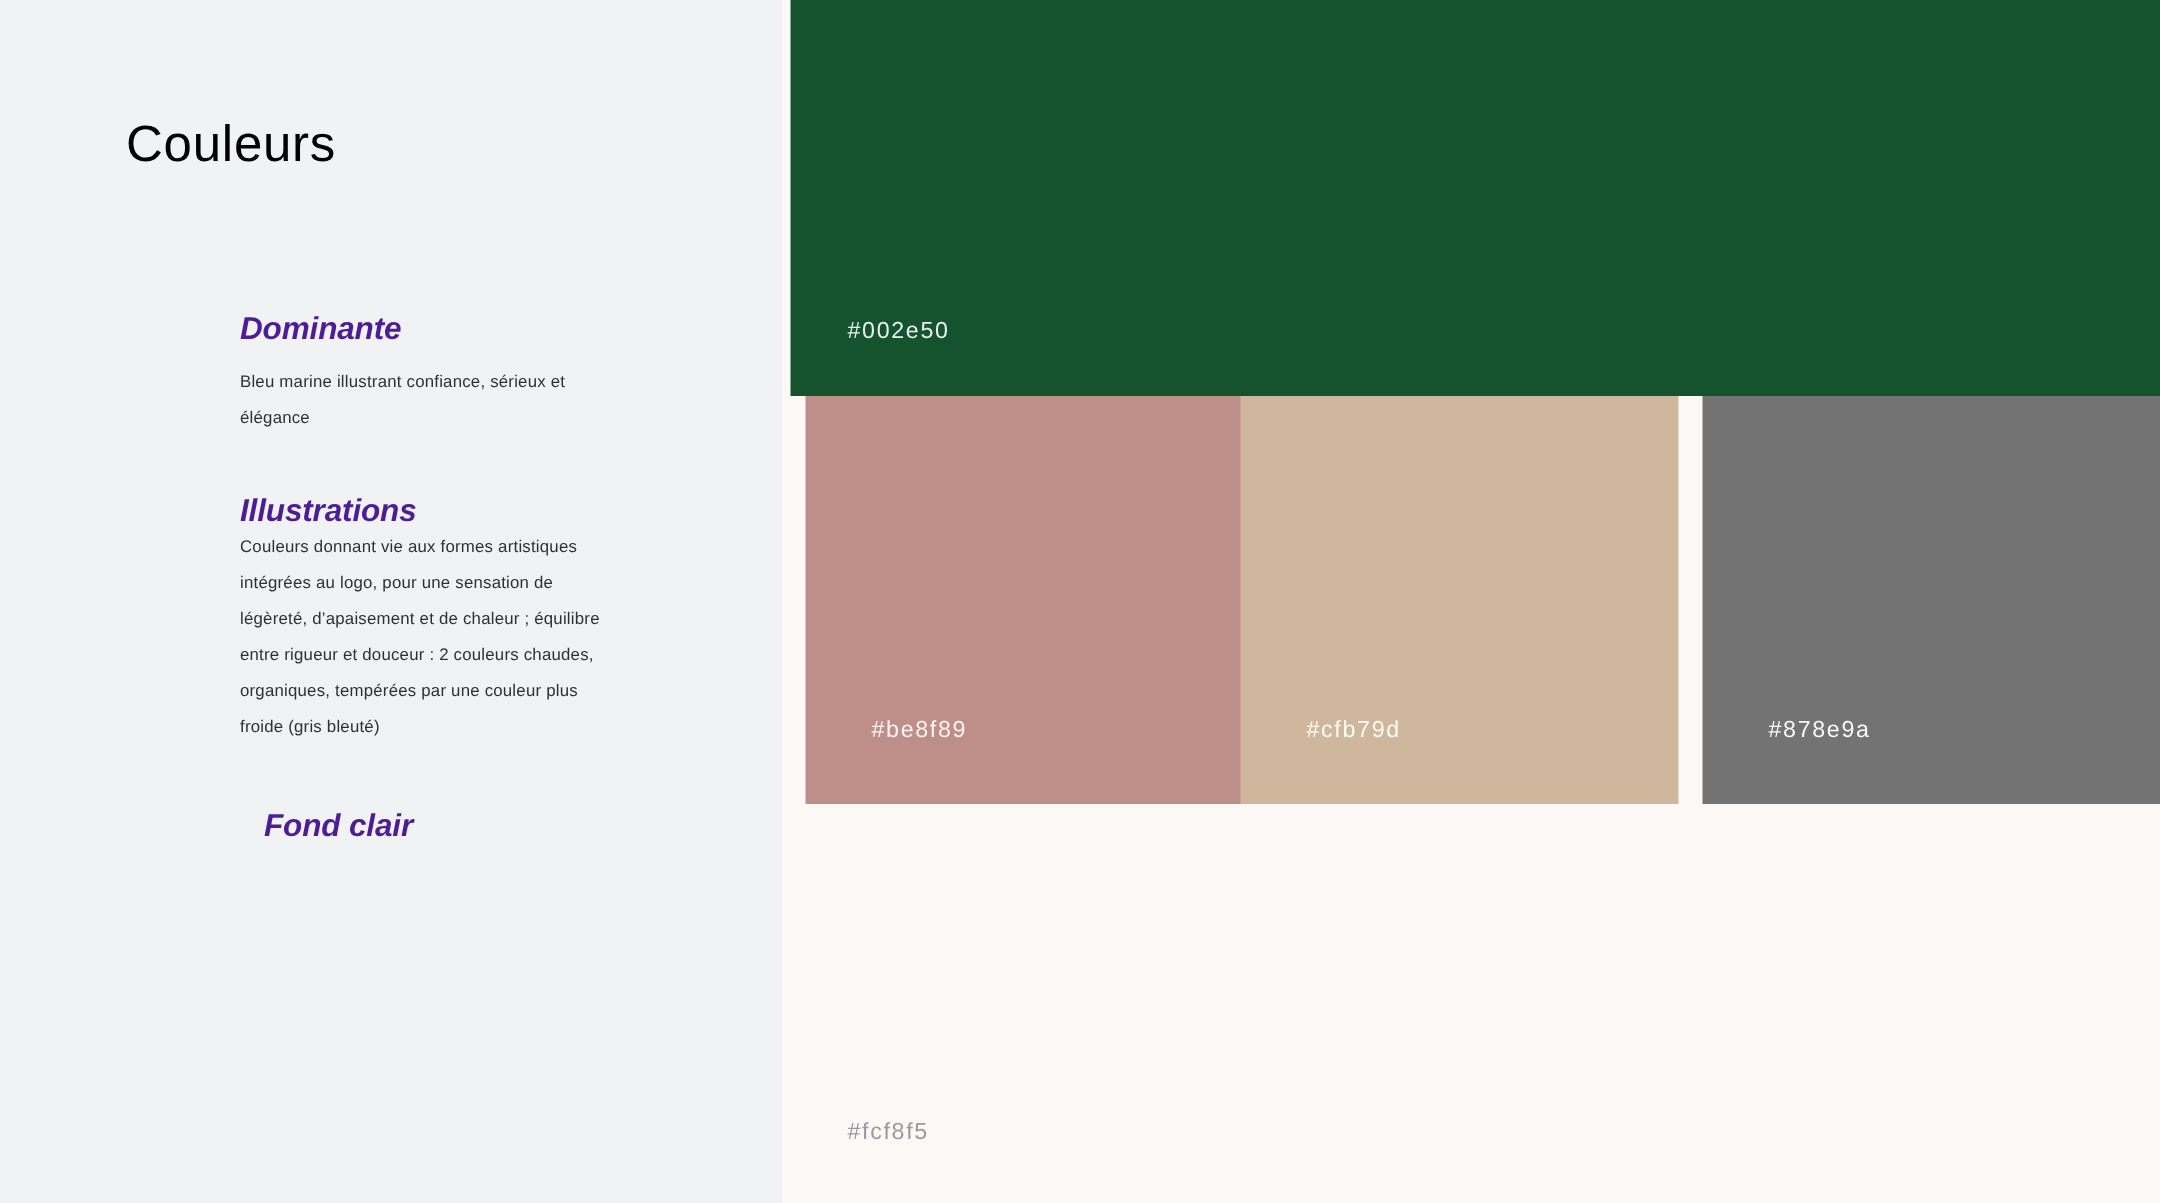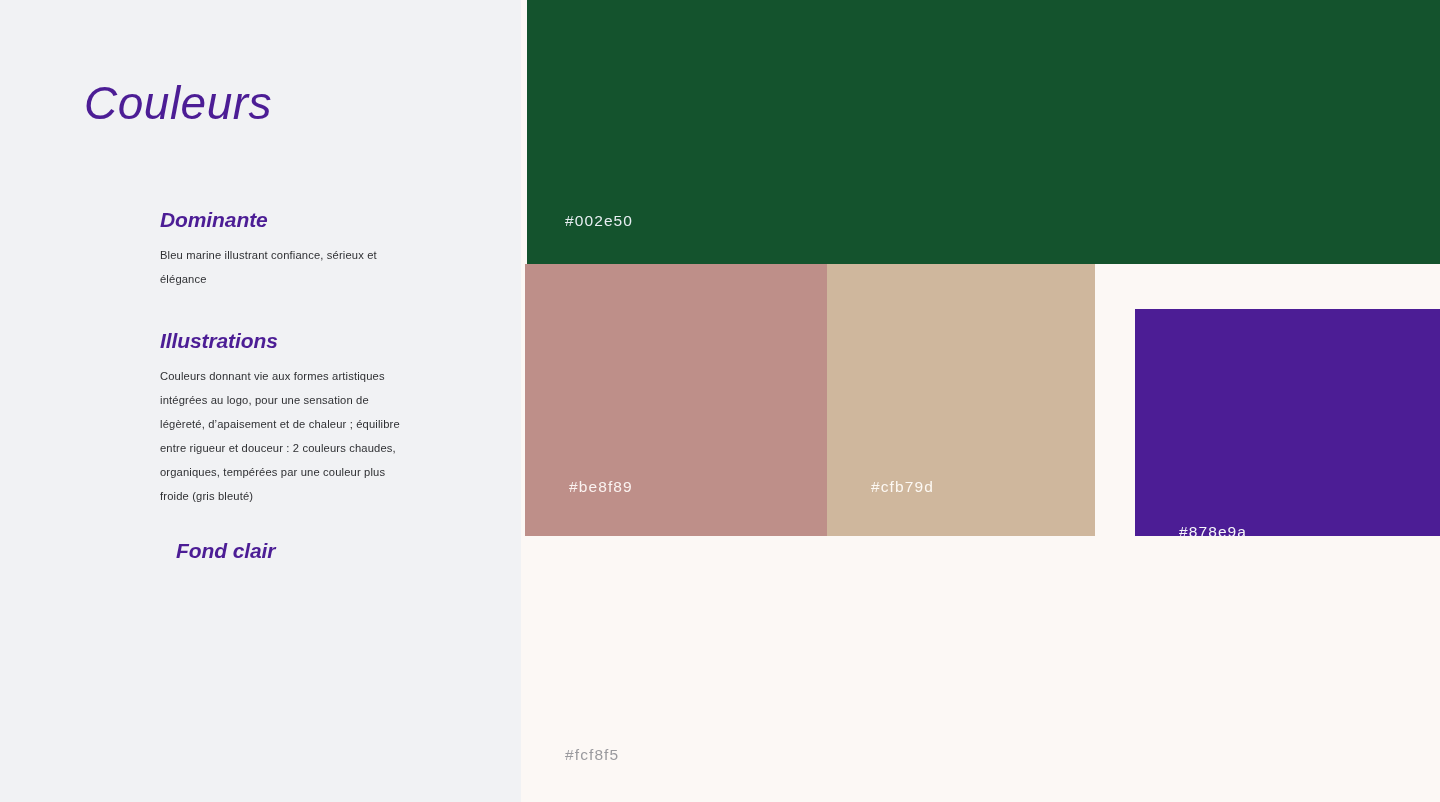--- a/index.html
+++ b/index.html
@@ -31,25 +31,24 @@
     width:521px;
     height:802px;
     background:#f1f2f4;
     z-index:3;
   }
 
   .page-title {
     position:absolute;
     left:84px;
     top:78px;
-    font-size:46px;
+    font-size:34px;
     font-weight:300;
-    font-style:italic;
     letter-spacing:0.5px;
-    color:#4c1d95;
+    color:#000000;
     white-space:nowrap;
     line-height:1.1;
   }
 
   .sections {
     position:absolute;
     left:160px;
     top:208px;
     width:300px;
   }
@@ -72,21 +71,21 @@
     letter-spacing:0.15px;
     max-width:245px;
   }
 
   
   .sec-dominante    { position:absolute; top:0px;   left:0; }
   .sec-illustrations{ position:absolute; top:121px; left:0; }
   .sec-fondclair    { position:absolute; top:331px; left:0;margin-left:16px; }
 
   .sec-dominante    .section-body { margin-top:11px; }
-  .sec-illustrations .section-body{ margin-top:11px; max-width:250px; }
+  .sec-illustrations .section-body{ max-width:250px; }
   .sec-fondclair    .section-body { margin-top:11px; max-width:228px; }
 
   
   .swatch-area {
     position:absolute;
     left:521px; top:0;
     width:919px;
     height:802px;
     background:#fcf8f5;
     z-index:1;
@@ -113,34 +112,34 @@
     background:#002e50;
   }
   .swatch-dominante .swatch-label {
     left:38px;
     top:212px;
     color:#e8eef2;
   }
 
   
   .swatch-rose {
-    left:4px; top:264px;
+    left:16px; top:264px;
     width:366px;
     height:272px;
     background:#be8f89;
   }
   .swatch-rose .swatch-label {
     left:44px;
     top:478px;
     color:#fbf3f1;
   }
 
   .swatch-tan {
     left:306px; top:264px;
-    width:268px;
+    width:292px;
     height:272px;
     background:#cfb79d;
     text-align:right;
   }
   .swatch-tan .swatch-label {
     left:44px;
     top:478px;
     color:#fdf9f4;
   }
 
@@ -189,21 +188,21 @@
     </div>
 
     <div class="swatch swatch-rose" style="background: rgb(190, 143, 137);">
       <span class="swatch-label" style="color: rgb(251, 243, 241);">#be8f89</span>
     </div>
 
     <div class="swatch swatch-tan" style="background: rgb(207, 183, 157);">
       <span class="swatch-label" style="color: rgb(253, 249, 244);">#cfb79d</span>
     </div>
 
-    <div class="swatch swatch-gray" style="background: #4c1d95; margin-top: 45px;">
+    <div class="swatch swatch-gray" style="background: #737373;">
       <span class="swatch-label" style="color: rgb(246, 247, 249);">#878e9a</span>
     </div>
 
     <div class="swatch swatch-cream" style="background: rgb(252, 248, 245);">
       <span class="swatch-label" style="color: rgb(154, 154, 158);">#fcf8f5</span>
     </div>
 
   </div>
 
   <div class="left-panel">

